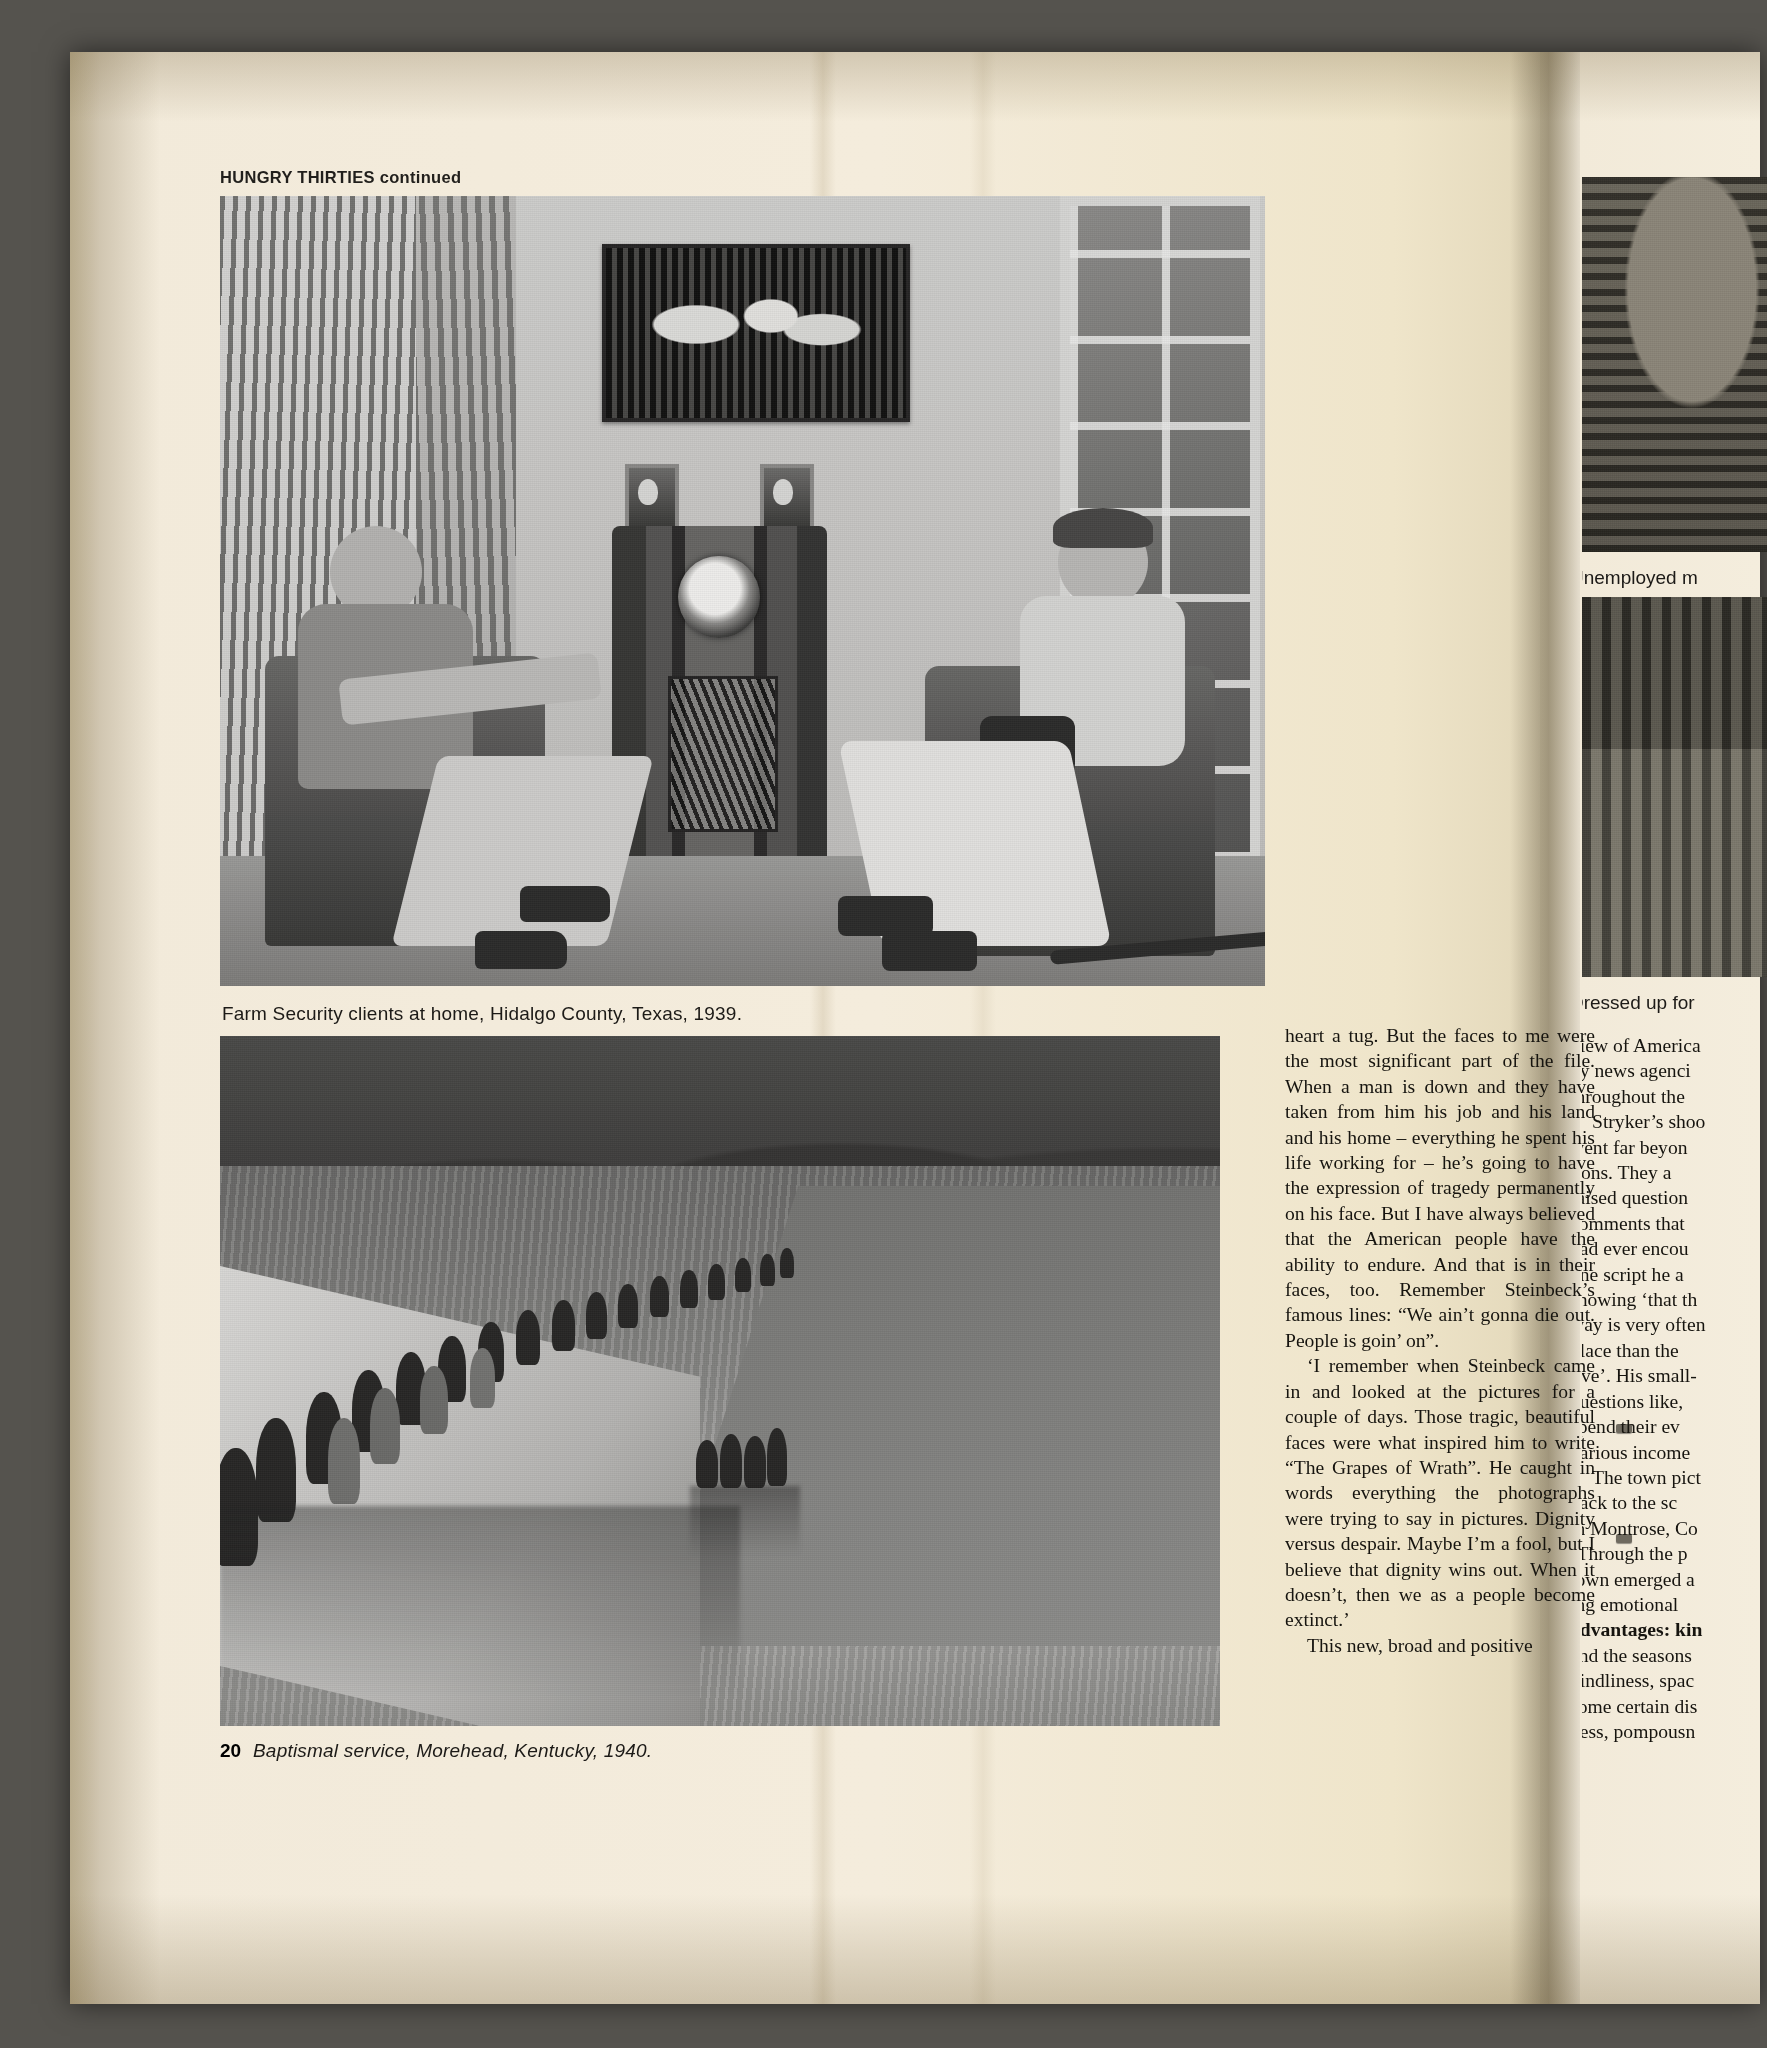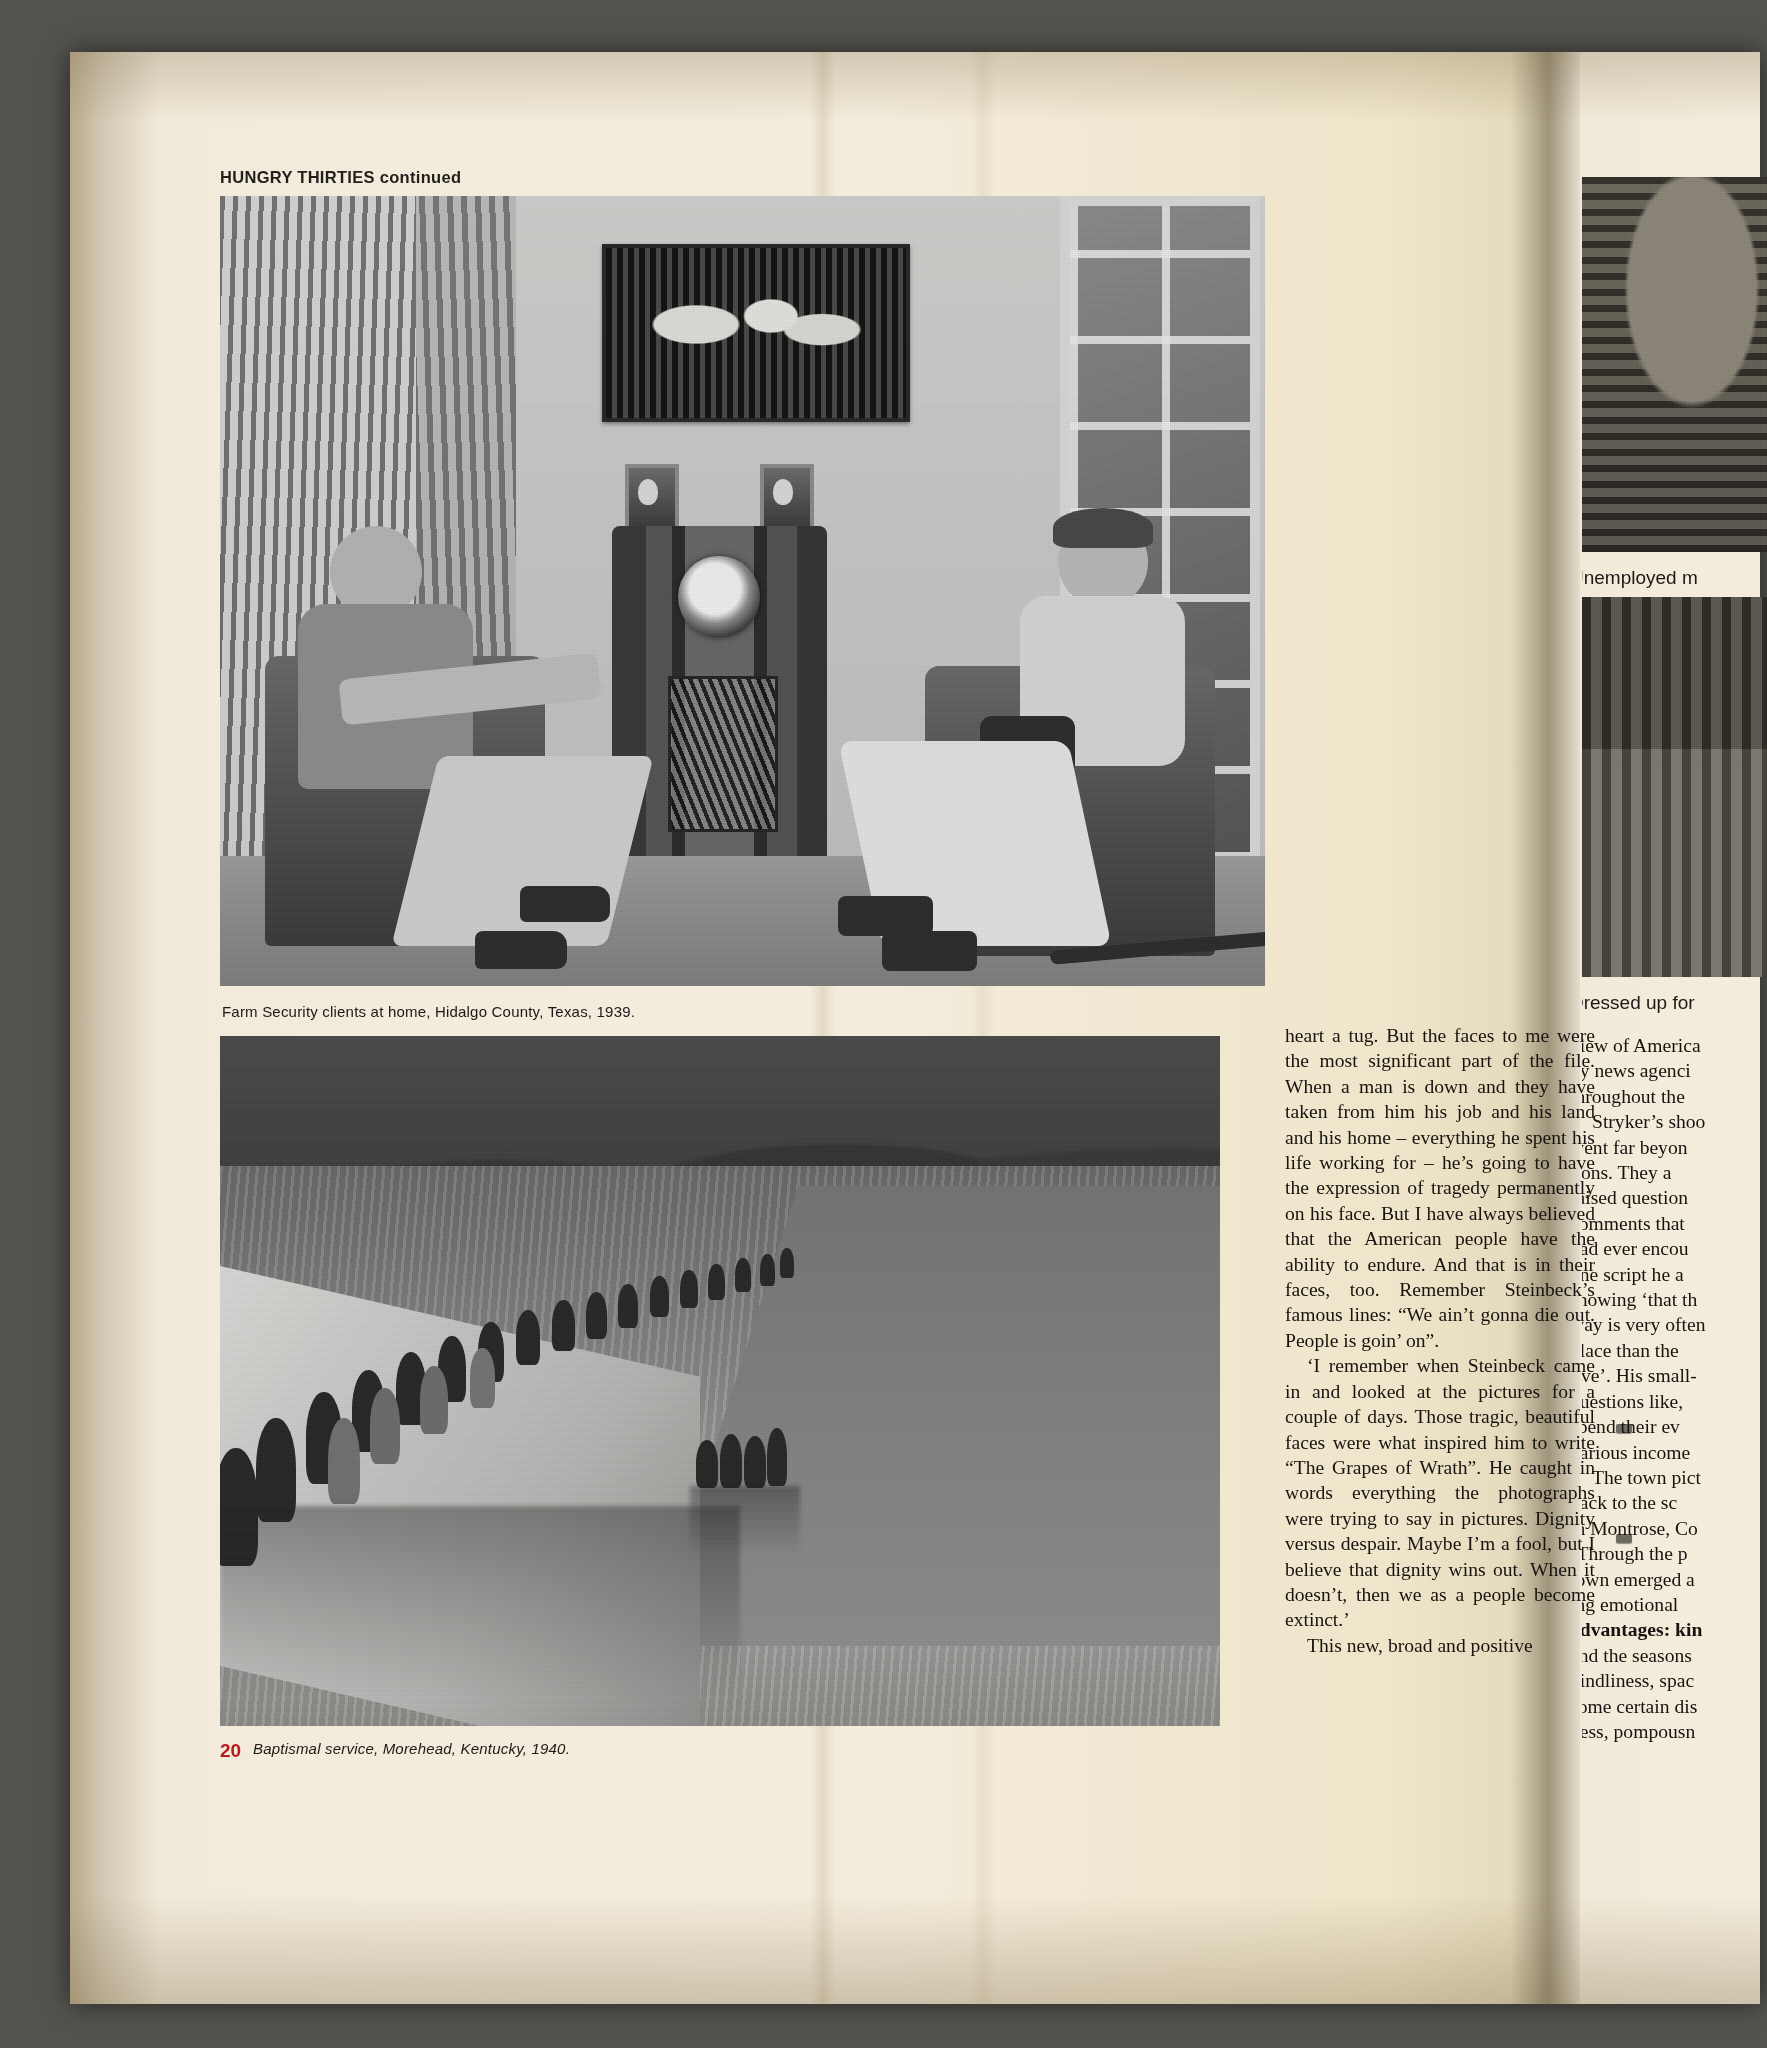--- a/index.html
+++ b/index.html
@@ -108,30 +108,30 @@
   .kicker .cont { font-weight: bold; }
 
   .photo {
     position: absolute;
     background: #9a968c;
     overflow: hidden;
   }
   .caption {
     position: absolute;
     font-family: "Liberation Sans", sans-serif;
-    font-size: 15px;
+    font-size: 19px;
     color: #1c1a17;
     letter-spacing: 0.2px;
   }
   .folio {
     position: absolute;
     font-family: "Liberation Sans", sans-serif;
     font-weight: bold;
     font-size: 19px;
-    color: #b91c1c;
+    color: #000000;
   }
 
   
   .col-text {
     position: absolute;
     font-family: "Liberation Serif", serif;
     font-size: 19.6px;
     line-height: 25.4px;
     color: #16140f;
     text-align: justify;

